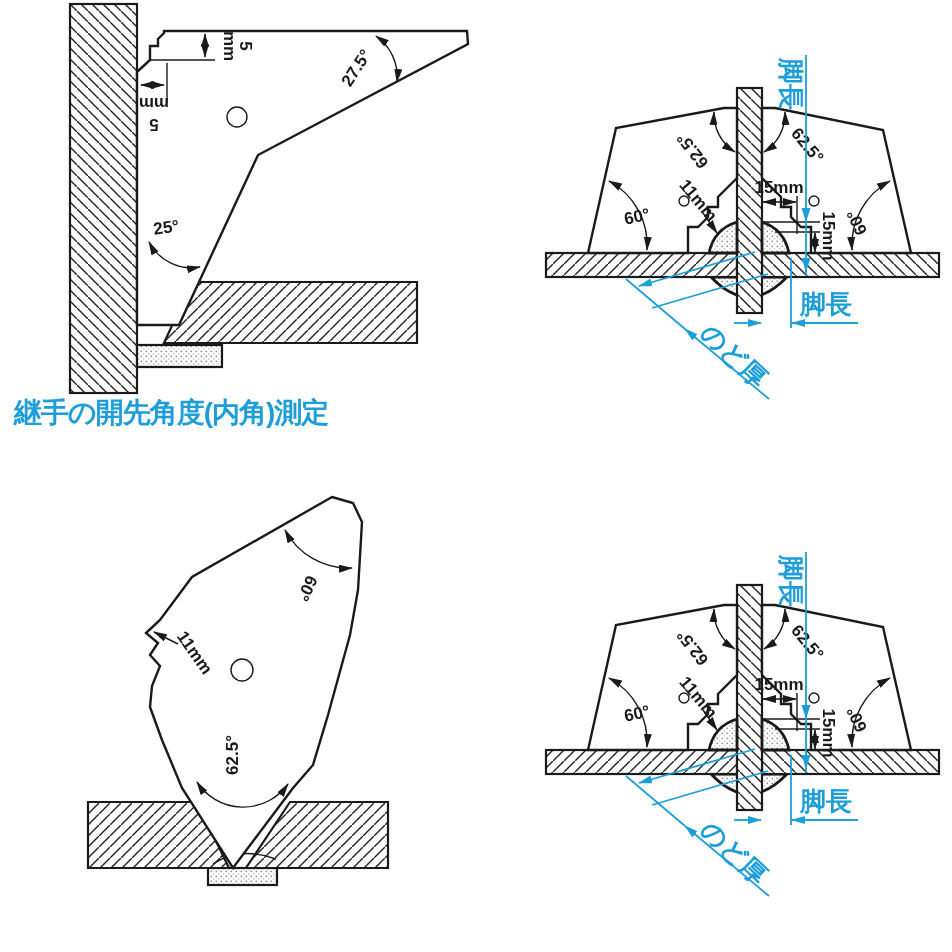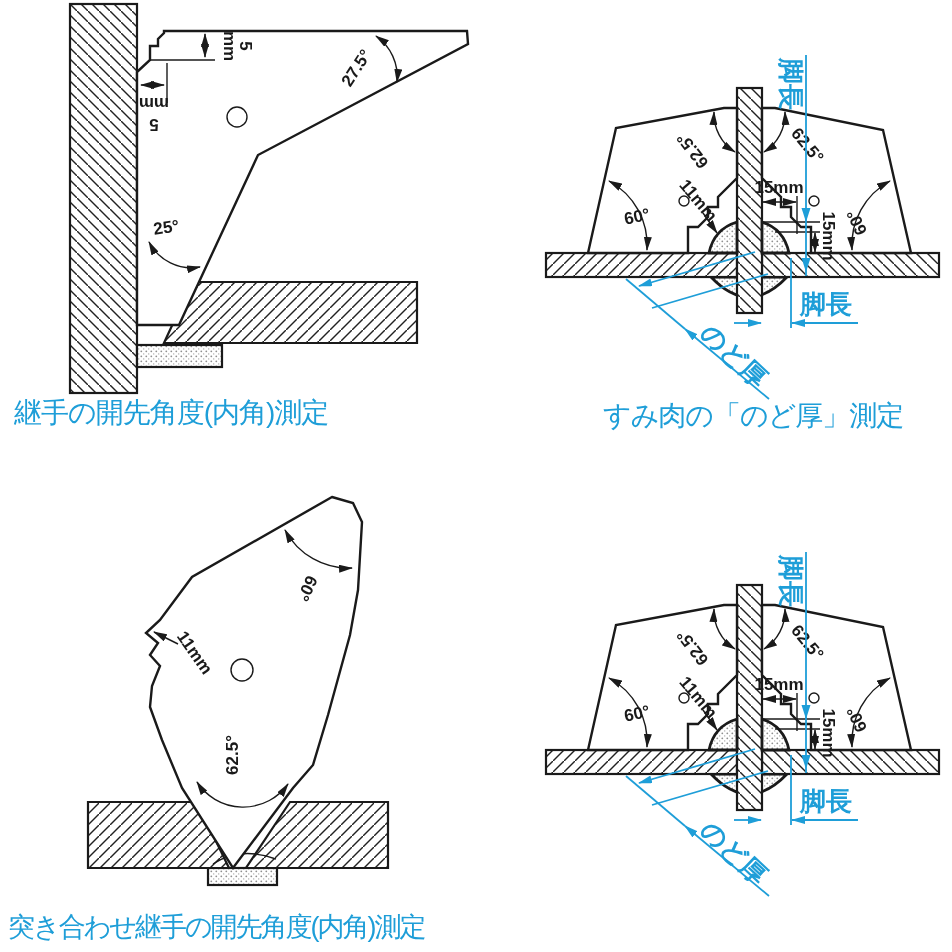--- a/index.html
+++ b/index.html
@@ -8,21 +8,21 @@
   .panel{position:absolute;}
   .outline{stroke:#1a1a1a;stroke-width:2.2;}
   .hA{fill:url(#hA);} .hB{fill:url(#hB);} .dt{fill:url(#dt);}
   .gauge{fill:#ffffff;stroke:#1a1a1a;stroke-width:2.4;stroke-linejoin:miter;}
   .thin{stroke:#1a1a1a;stroke-width:1.4;fill:none;}
   .weld{stroke:#1a1a1a;stroke-width:2.8;fill:url(#dt);}
   .cy{stroke:var(--accent,#1e9ed8);stroke-width:1.8;fill:none;}
   .cyf{fill:var(--accent,#1e9ed8);stroke:none;}
   .dimtext{font-family:"Liberation Sans","DejaVu Sans",sans-serif;font-size:17px;font-weight:600;fill:#1a1a1a;}
   .cytext{font-family:"Liberation Sans","DejaVu Sans",sans-serif;font-size:26px;font-weight:bold;fill:var(--accent,#1e9ed8);}
-  .caption{position:absolute;color:var(--accent,#1e9ed8);font-weight:normal;font-size:28px;
+  .caption{position:absolute;color:var(--accent,#1e9ed8);font-weight:bold;font-size:28px;
            letter-spacing:-1px;white-space:nowrap;}
   .caption.small{font-size:27px;letter-spacing:-2px;}
 </style>
 </head>
 <body>
 
 <div id="stage">
 
   <svg width="0" height="0" style="position:absolute">
     <defs>
@@ -145,15 +145,13 @@
       <path class="thin" d="M197,342 A55,55 0 0 0 288,344" marker-start="url(#mB)" marker-end="url(#mB)"></path>
       <text class="dimtext" text-anchor="middle" transform="translate(238,315) rotate(-90)">62.5°</text>
     </g>
   </svg>
 
   <svg class="panel" style="left:476px;top:440px" width="476" height="512" viewBox="0 0 476 512">
     <use href="#fillet-diagram" y="57"></use>
   </svg>
 
   <div class="caption" style="left:14px;top:394px">継手の開先角度(内角)測定</div>
-  <div class="caption" style="left:603px;top:397px">すみ肉の「のど厚」測定</div>
-  <div class="caption small" style="left:8px;top:909px">突き合わせ継手の開先角度(内角)測定</div>
 </div>
 
 </body></html>

